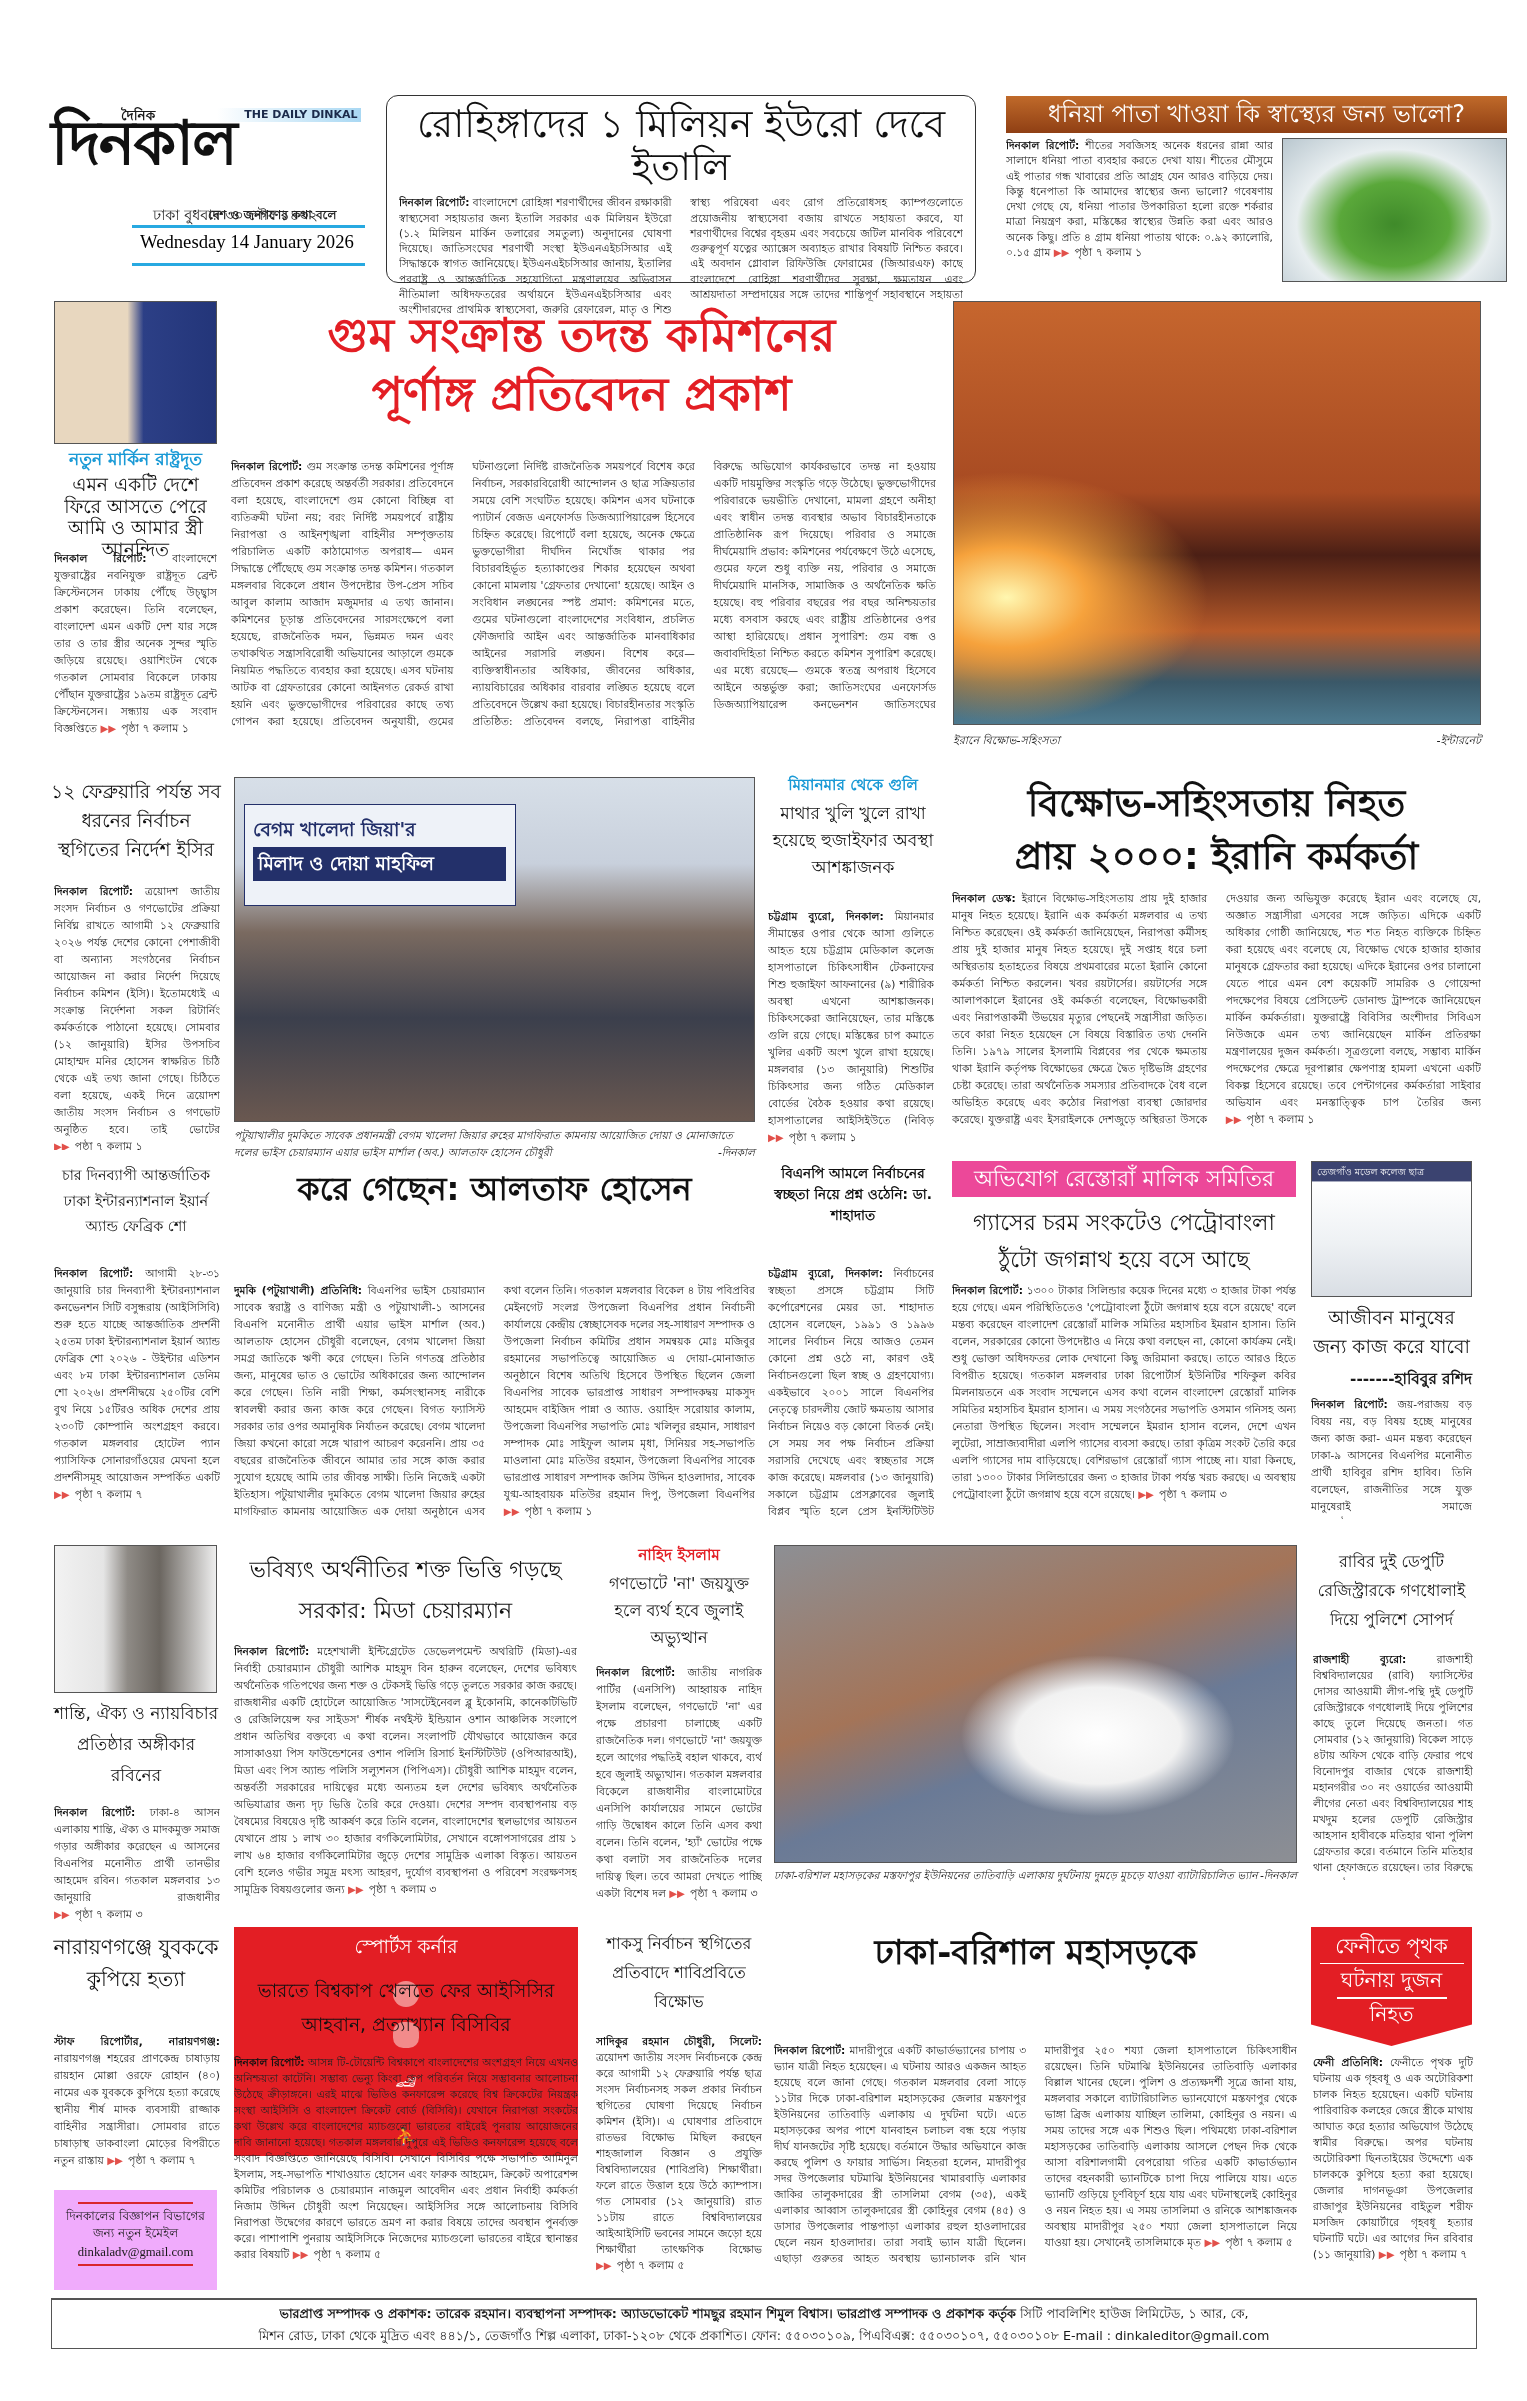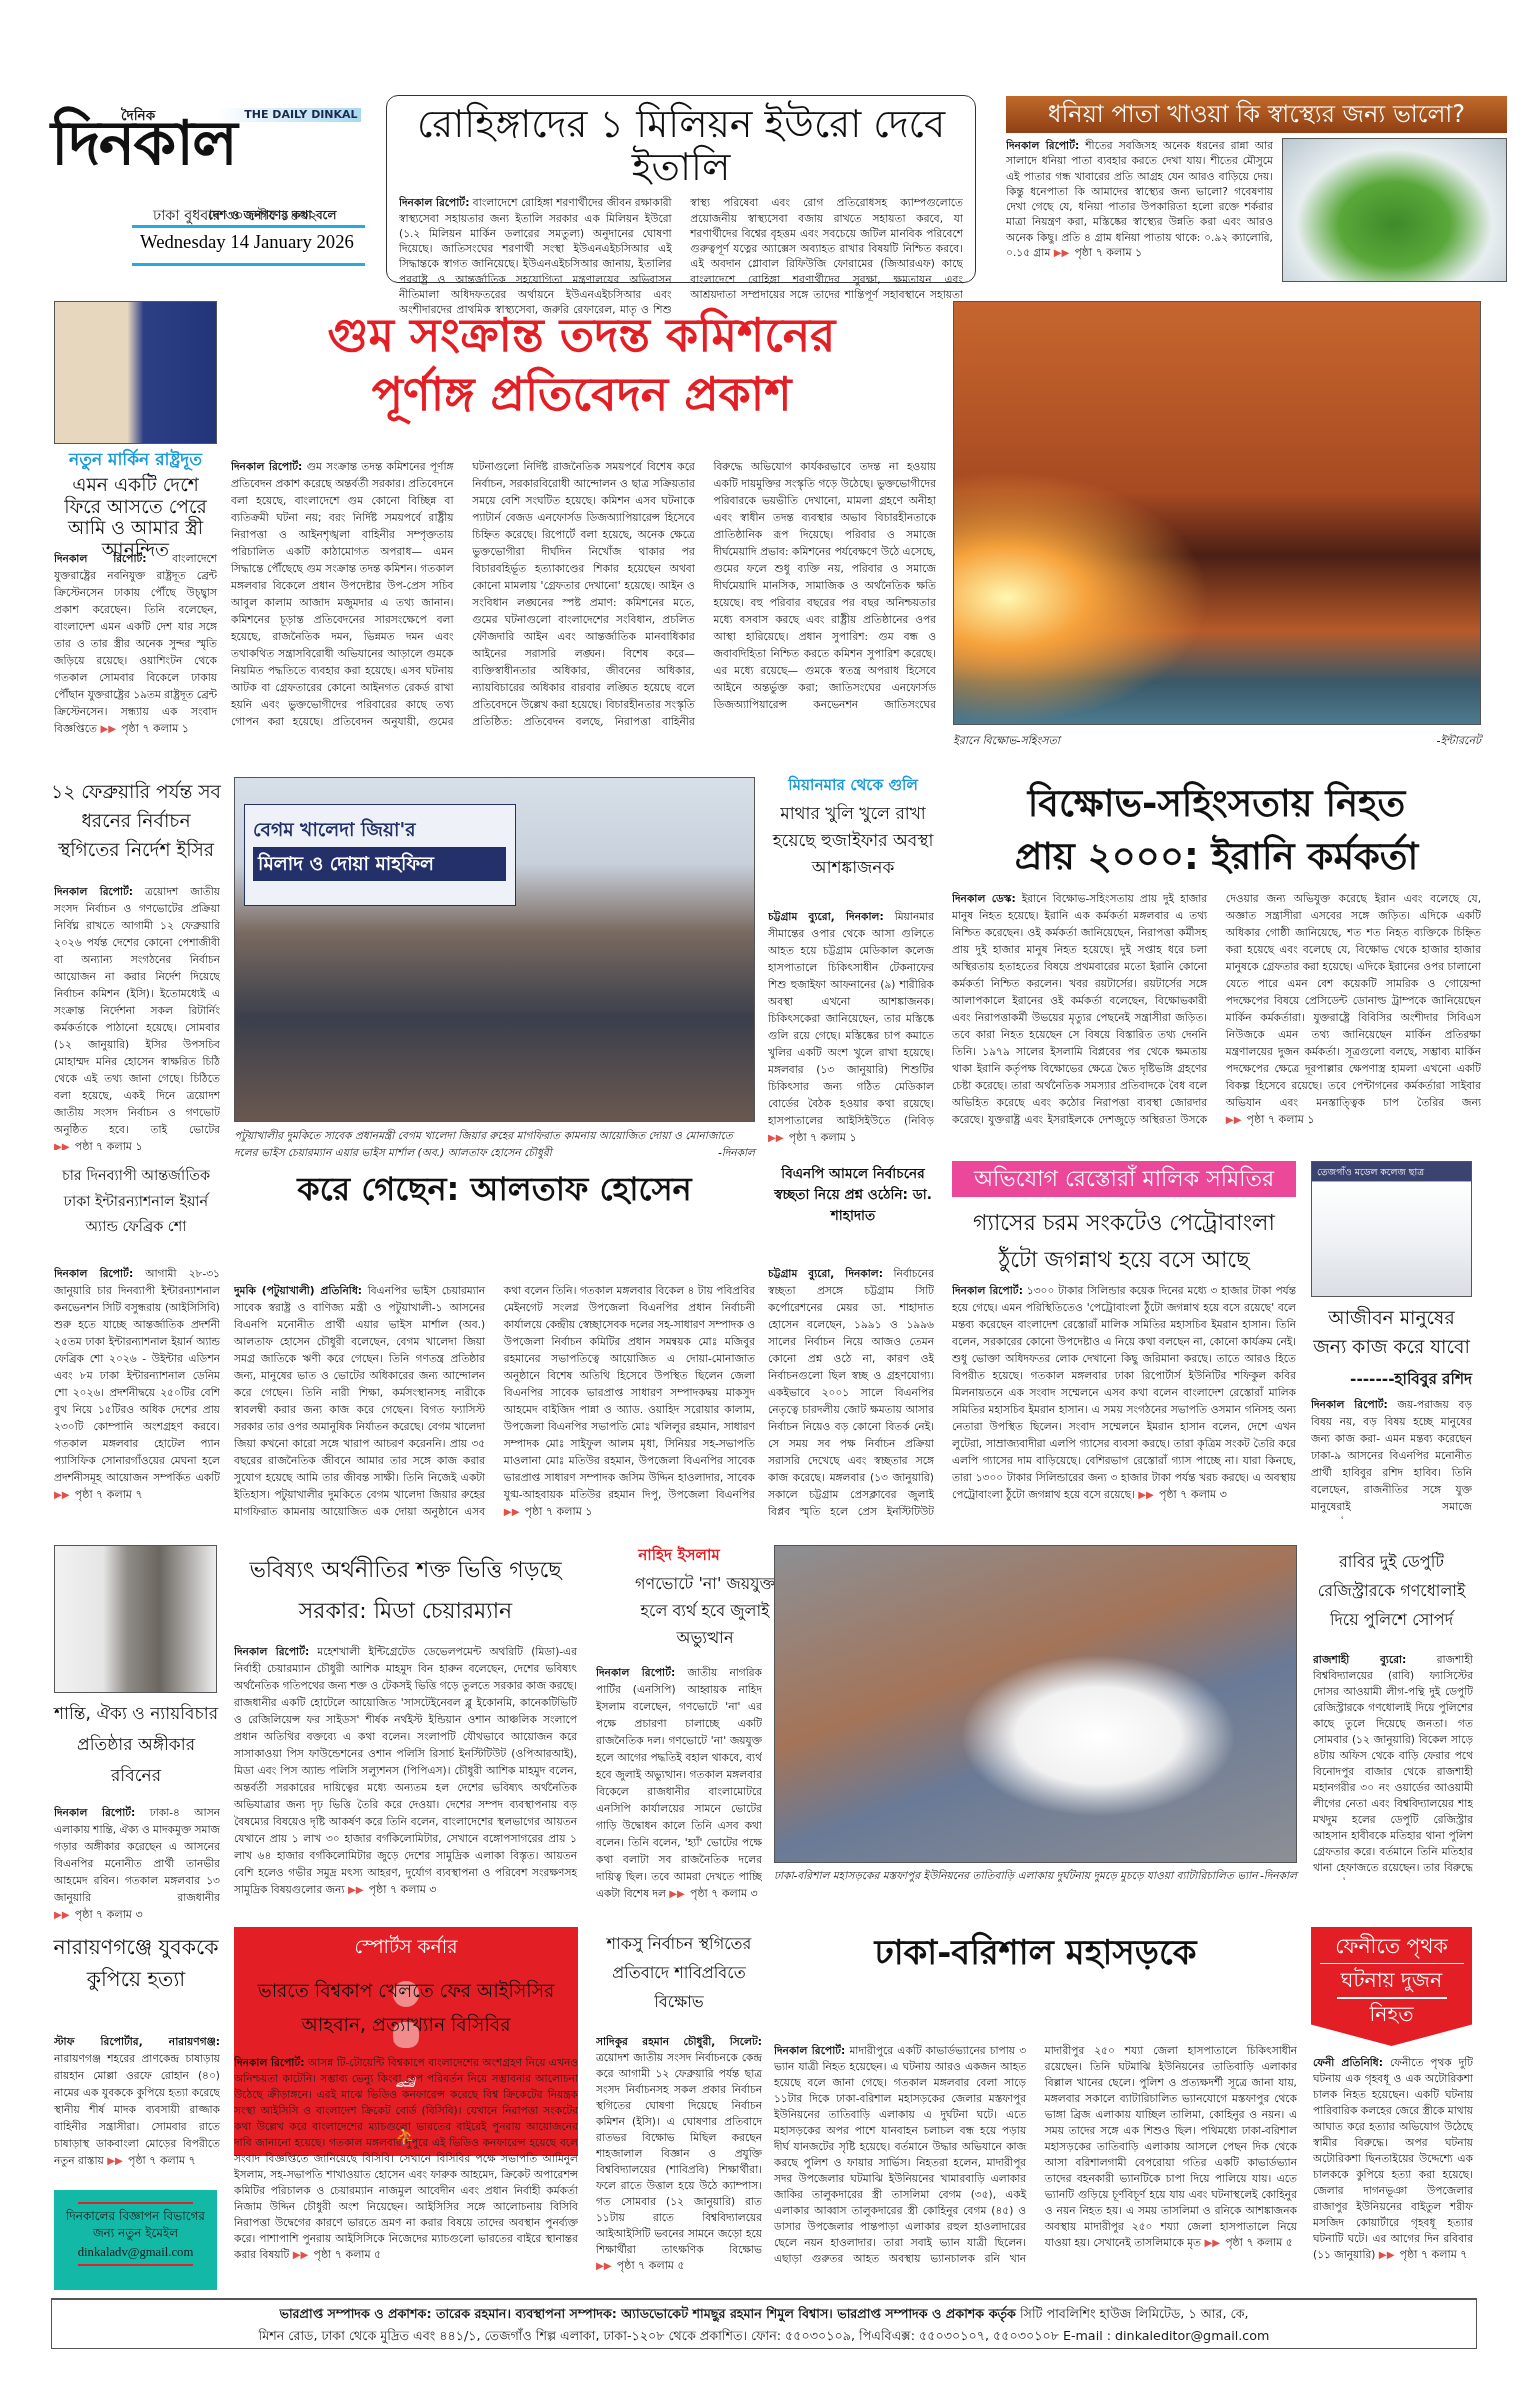--- a/index.html
+++ b/index.html
@@ -33,21 +33,21 @@
   .red-hl { color: #e31e24; font-weight: bold; }
   .blue-kicker { color: #1a9ad6; font-weight: bold; }
 
   .sports-bar { background: #e31e24; color: #fff; font-size: 18.7px; padding: 0 12px; line-height: 39px; display: flex; align-items: center; gap: 15.3px; flex-direction: column; }
   .sports-bar .ball { width: 25.5px; height: 25.5px; border-radius: 50%; background: #f28b8b; display: inline-block; }
 
   .blue-banner { background: #ec4899; color: #fff; font-size: 22px; text-align: center; line-height: 36px; }
   .feni-box { background: #e31e24; color: #fff; text-align: center; font-size: 20.4px; line-height: 29px; padding-top: 5.1px; clip-path: polygon(0 0, 100% 0, 100% 82%, 50% 100%, 0 82%); }
   .feni-box .rule { height: 1.7px; background: #fff; margin: 1.7px 8.5px; }
 
-  .ad-box { background: #14b8a6; text-align: center; padding: 8.5px 6.8px; }
+  .ad-box { background: #f0abfc; text-align: center; padding: 8.5px 6.8px; }
   .ad-box .rule { height: 2.5px; background: #d9262c; margin: 3.4px 17px; }
 
   .footer { left: 51px; top: 2298px; width: 1426px; height: 51px; border-top: 2.5px solid #555; border-bottom: 1.7px solid #555; border-left: 0.8px solid #555; border-right: 0.8px solid #555; padding: 3.4px 13.6px; font-size: 12.7px; line-height: 22px; text-align: center; }
   .footer b { font-weight: bold; }
 </style>
 </head>
 <body>
 
 <div class="abs logo-wrap">
   <span class="logo-daily">দৈনিক</span>
@@ -187,21 +187,21 @@
 </div>
 
 <div class="abs hl" style="left:234px;top:1549px;width:343px;font-size:22px;font-weight:normal;line-height:41px;">ভবিষ্যৎ অর্থনীতির শক্ত ভিত্তি গড়ছে সরকার: মিডা চেয়ারম্যান</div>
 <div class="abs body-text" style="left:234px;top:1643px;width:343px;height:301px;font-size:10.6px;line-height:17px;">
   <span class="lead">দিনকাল রিপোর্ট:</span>
   <span>মহেশখালী ইন্টিগ্রেটেড ডেভেলপমেন্ট অথরিটি (মিডা)-এর নির্বাহী চেয়ারম্যান চৌধুরী আশিক মাহমুদ বিন হারুন বলেছেন, দেশের ভবিষ্যৎ অর্থনৈতিক গতিপথের জন্য শক্ত ও টেকসই ভিত্তি গড়ে তুলতে সরকার কাজ করছে। রাজধানীর একটি হোটেলে আয়োজিত 'সাসটেইনেবল ব্লু ইকোনমি, কানেকটিভিটি ও রেজিলিয়েন্স ফর সাইডস' শীর্ষক নর্থইস্ট ইন্ডিয়ান ওশান আঞ্চলিক সংলাপে প্রধান অতিথির বক্তব্যে এ কথা বলেন। সংলাপটি যৌথভাবে আয়োজন করে সাসাকাওয়া পিস ফাউন্ডেশনের ওশান পলিসি রিসার্চ ইনস্টিটিউট (ওপিআরআই), মিডা এবং পিস অ্যান্ড পলিসি সল্যুশনস (পিপিএস)। চৌধুরী আশিক মাহমুদ বলেন, অন্তর্বর্তী সরকারের দায়িত্বের মধ্যে অন্যতম হল দেশের ভবিষ্যৎ অর্থনৈতিক অভিযাত্রার জন্য দৃঢ় ভিত্তি তৈরি করে দেওয়া। দেশের সম্পদ ব্যবস্থাপনায় বড় বৈষম্যের বিষয়েও দৃষ্টি আকর্ষণ করে তিনি বলেন, বাংলাদেশের স্থলভাগের আয়তন যেখানে প্রায় ১ লাখ ৩০ হাজার বর্গকিলোমিটার, সেখানে বঙ্গোপসাগরের প্রায় ১ লাখ ৬৪ হাজার বর্গকিলোমিটার জুড়ে দেশের সামুদ্রিক এলাকা বিস্তৃত। আয়তন বেশি হলেও গভীর সমুদ্র মৎস্য আহরণ, দুর্যোগ ব্যবস্থাপনা ও পরিবেশ সংরক্ষণসহ সামুদ্রিক বিষয়গুলোর জন্য</span>
   <span class="cont"> <span class="arrow">▶▶</span><span>পৃষ্ঠা ৭ কলাম ৩</span></span>
 </div>
 
 <div class="abs hl red-hl" style="left:594px;top:1547px;width:170px;font-size:15.3px;">নাহিদ ইসলাম</div>
-<div class="abs hl" style="left:620px;top:1570px;width:170px;font-size:16px;font-weight:normal;line-height:27px;">গণভোটে 'না' জয়যুক্ত হলে ব্যর্থ হবে জুলাই অভ্যুত্থান</div>
+<div class="abs hl" style="left:594px;top:1570px;width:170px;font-size:16px;font-weight:normal;line-height:27px;">গণভোটে 'না' জয়যুক্ত হলে ব্যর্থ হবে জুলাই অভ্যুত্থান</div>
 <div class="abs body-text" style="left:596px;top:1664px;width:166px;height:280px;font-size:10.6px;line-height:17px;">
   <span class="lead">দিনকাল রিপোর্ট:</span>
   <span>জাতীয় নাগরিক পার্টির (এনসিপি) আহ্বায়ক নাহিদ ইসলাম বলেছেন, গণভোটে 'না' এর পক্ষে প্রচারণা চালাচ্ছে একটি রাজনৈতিক দল। গণভোটে 'না' জয়যুক্ত হলে আগের পদ্ধতিই বহাল থাকবে, ব্যর্থ হবে জুলাই অভ্যুত্থান। গতকাল মঙ্গলবার বিকেলে রাজধানীর বাংলামোটরে এনসিপি কার্যালয়ের সামনে ভোটের গাড়ি উদ্বোধন কালে তিনি এসব কথা বলেন। তিনি বলেন, 'হ্যাঁ' ভোটের পক্ষে কথা বলাটা সব রাজনৈতিক দলের দায়িত্ব ছিল। তবে আমরা দেখতে পাচ্ছি একটা বিশেষ দল</span>
   <span class="cont"> <span class="arrow">▶▶</span><span>পৃষ্ঠা ৭ কলাম ৩</span></span>
 </div>
 
 <div class="abs img" style="left:774px;top:1545px;width:523px;height:318px;background:radial-gradient(ellipse at 62% 60%, #ffffff 0%, #f1f1f1 18%, transparent 30%), linear-gradient(160deg,#8d8f94 0%,#a47458 40%,#6a7a96 60%,#8d8f94 100%);"></div>
 <div class="abs caption" style="left:774px;top:1867px;width:523px;font-size:10.6px;line-height:17px;">
   <span>ঢাকা-বরিশাল মহাসড়কের মস্তফাপুর ইউনিয়নের তাতিবাড়ি এলাকায় দুর্ঘটনায় দুমড়ে মুচড়ে যাওয়া ব্যাটারিচালিত ভ্যান</span>
   <span style="float:right;">-দিনকাল</span>

